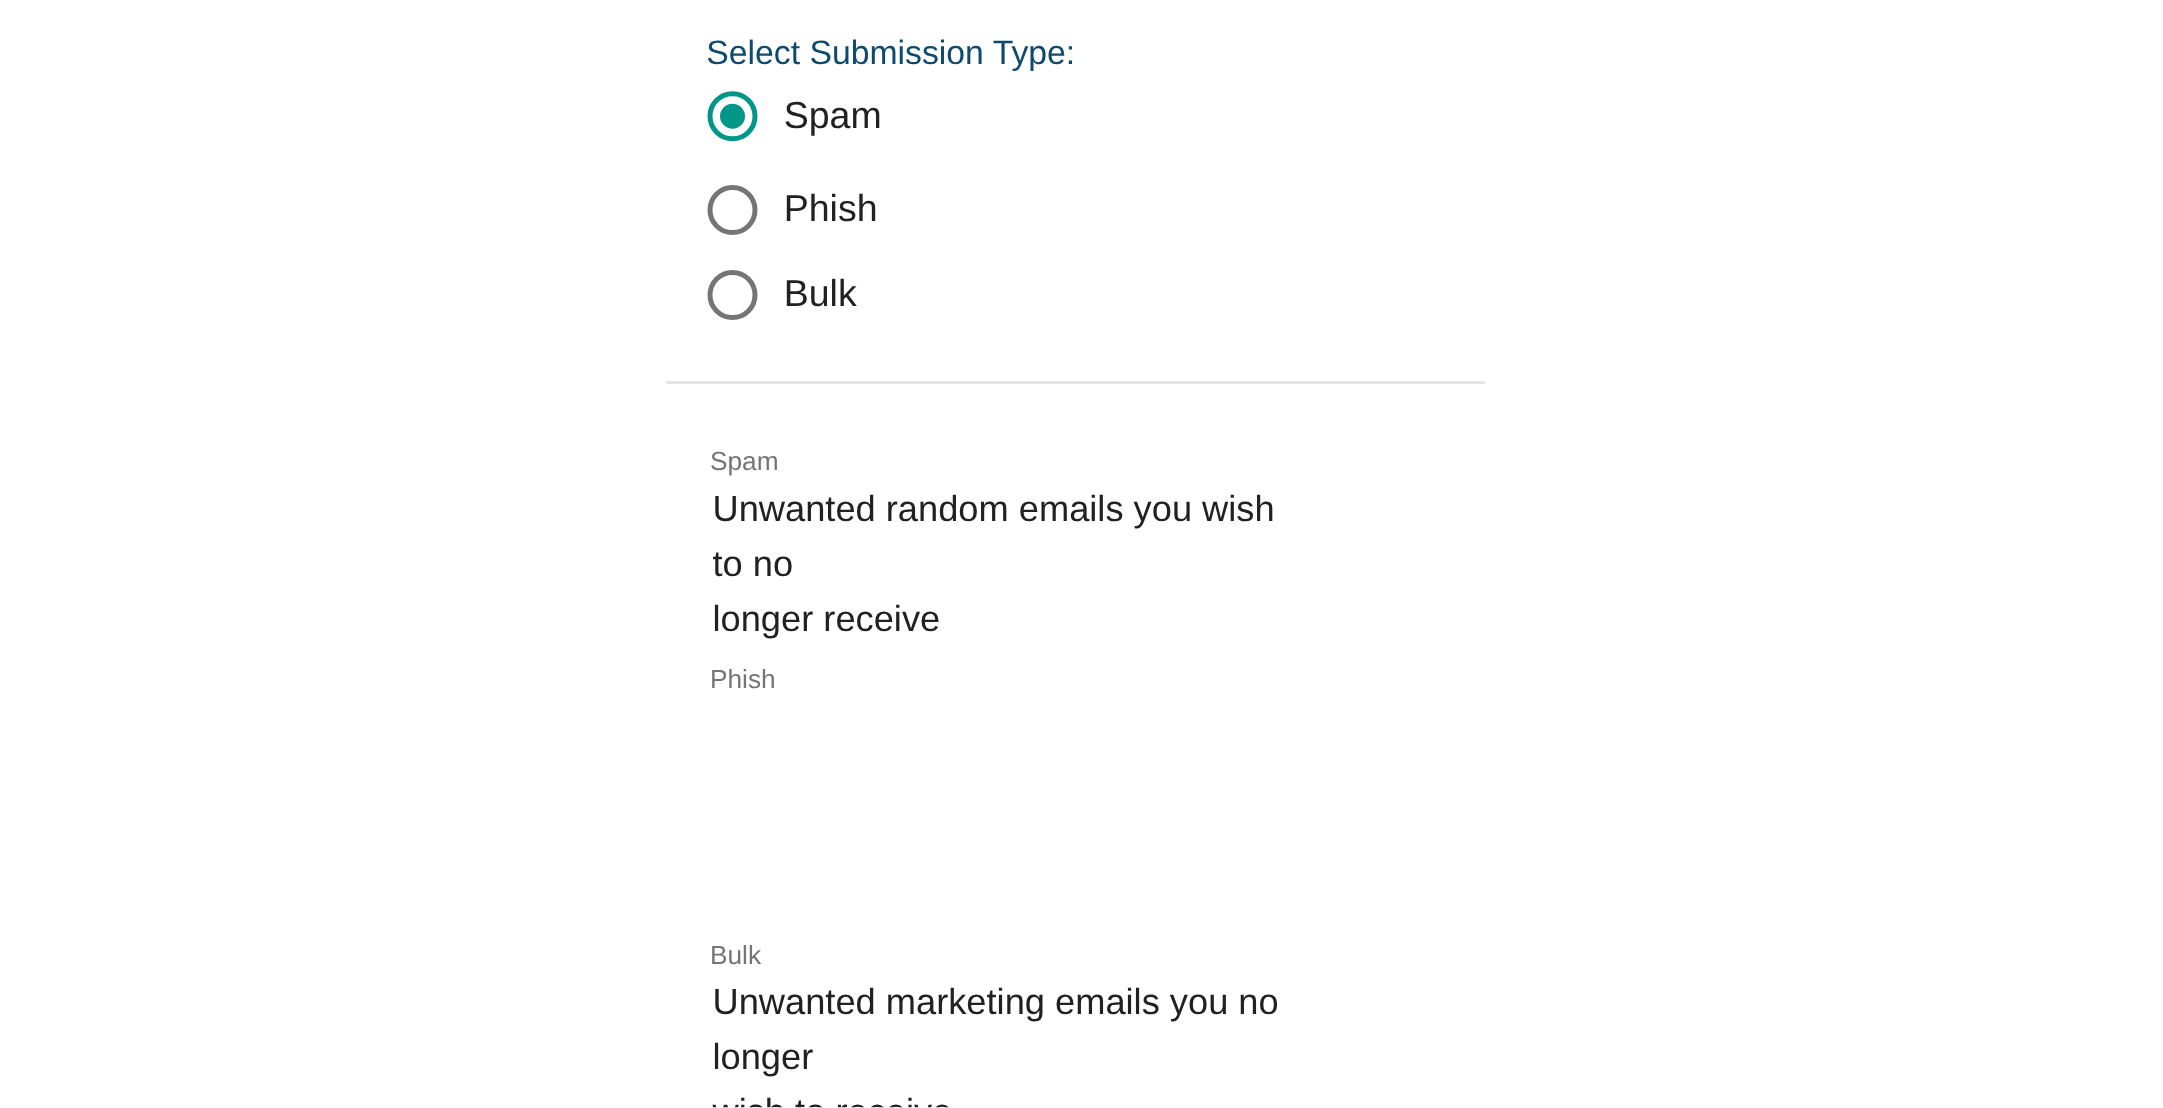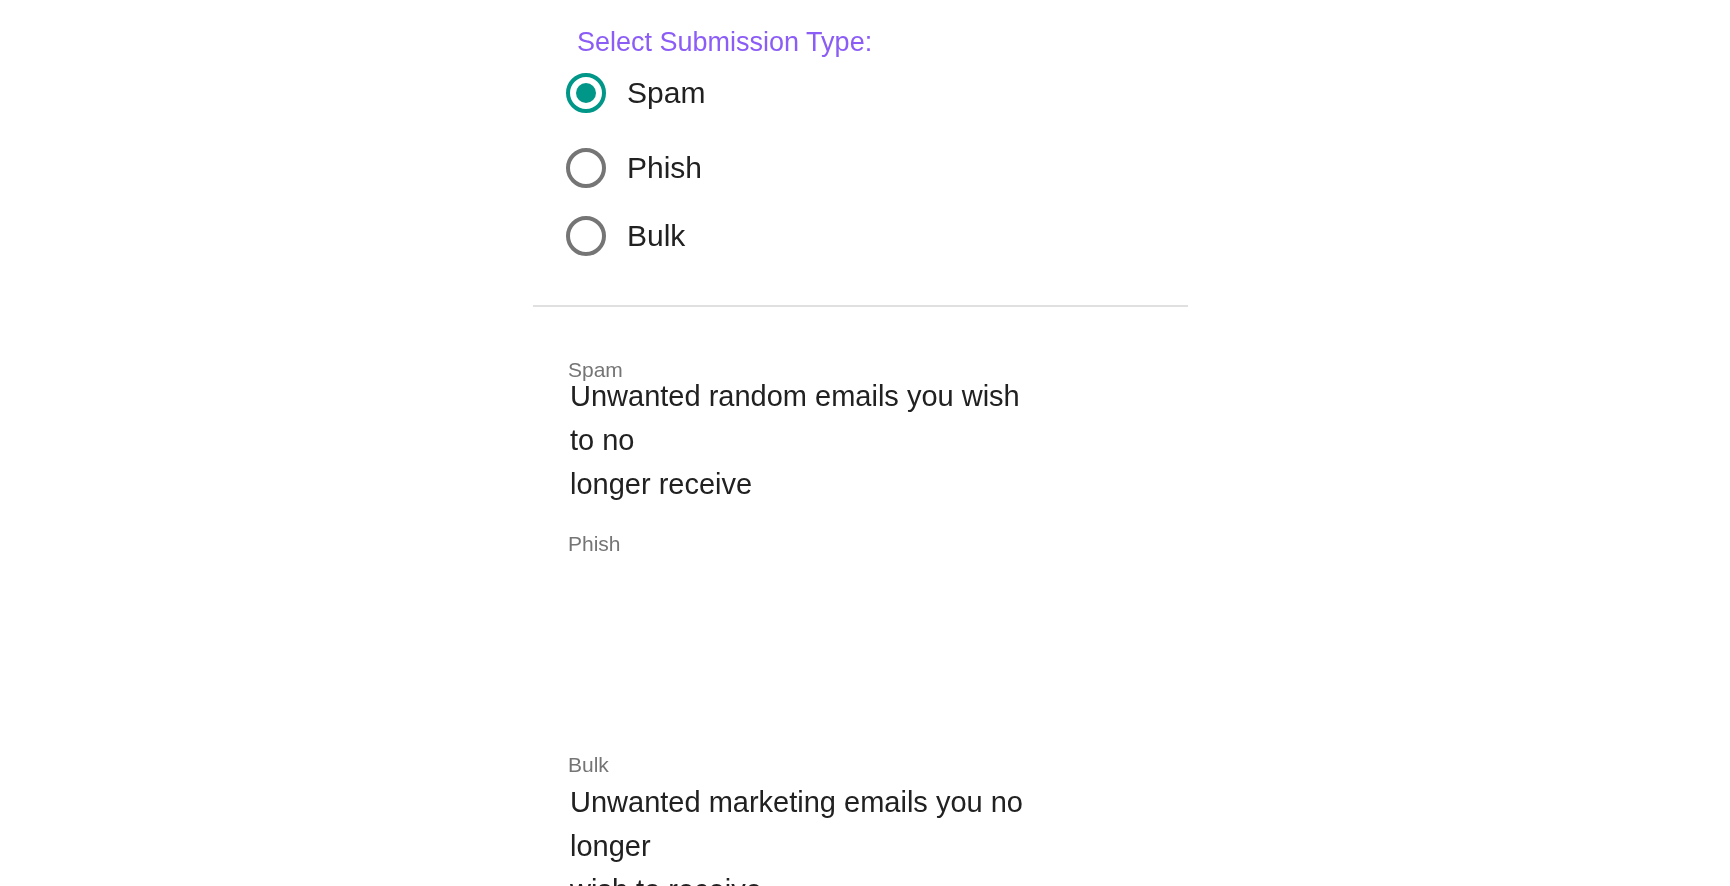--- a/index.html
+++ b/index.html
@@ -16,23 +16,22 @@
     overflow: hidden;
   }
 
   
   .form-heading {
     position: absolute;
     left: 565px;
     top: 25px;
     font-size: 27px;
     line-height: 34px;
-    color: #8b5cf6;
+    color: #0c4a6e;
     white-space: nowrap;
-    margin-left: 12px;
   }
 
   
   .radio-row {
     position: absolute;
     left: 566px;
     display: flex;
     align-items: center;
     height: 40px;
     cursor: pointer;
@@ -93,21 +92,21 @@
   .desc-text {
     position: absolute;
     left: 570px;
     width: 480px;
     font-size: 29px;
     line-height: 44px;
     color: #212121;
     white-space: pre-line;
   }
   .desc-label.spam  { top: 357px; }
-  .desc-text.spam   { top: 374px; }
+  .desc-text.spam   { top: 386px; }
   .desc-label.phish { top: 531px; }
   .desc-text.phish  { top: 561px; }
   .desc-label.bulk  { top: 752px; }
   .desc-text.bulk   { top: 780px; }
 </style>
 </head>
 <body>
 
 <div class="screen">
 

